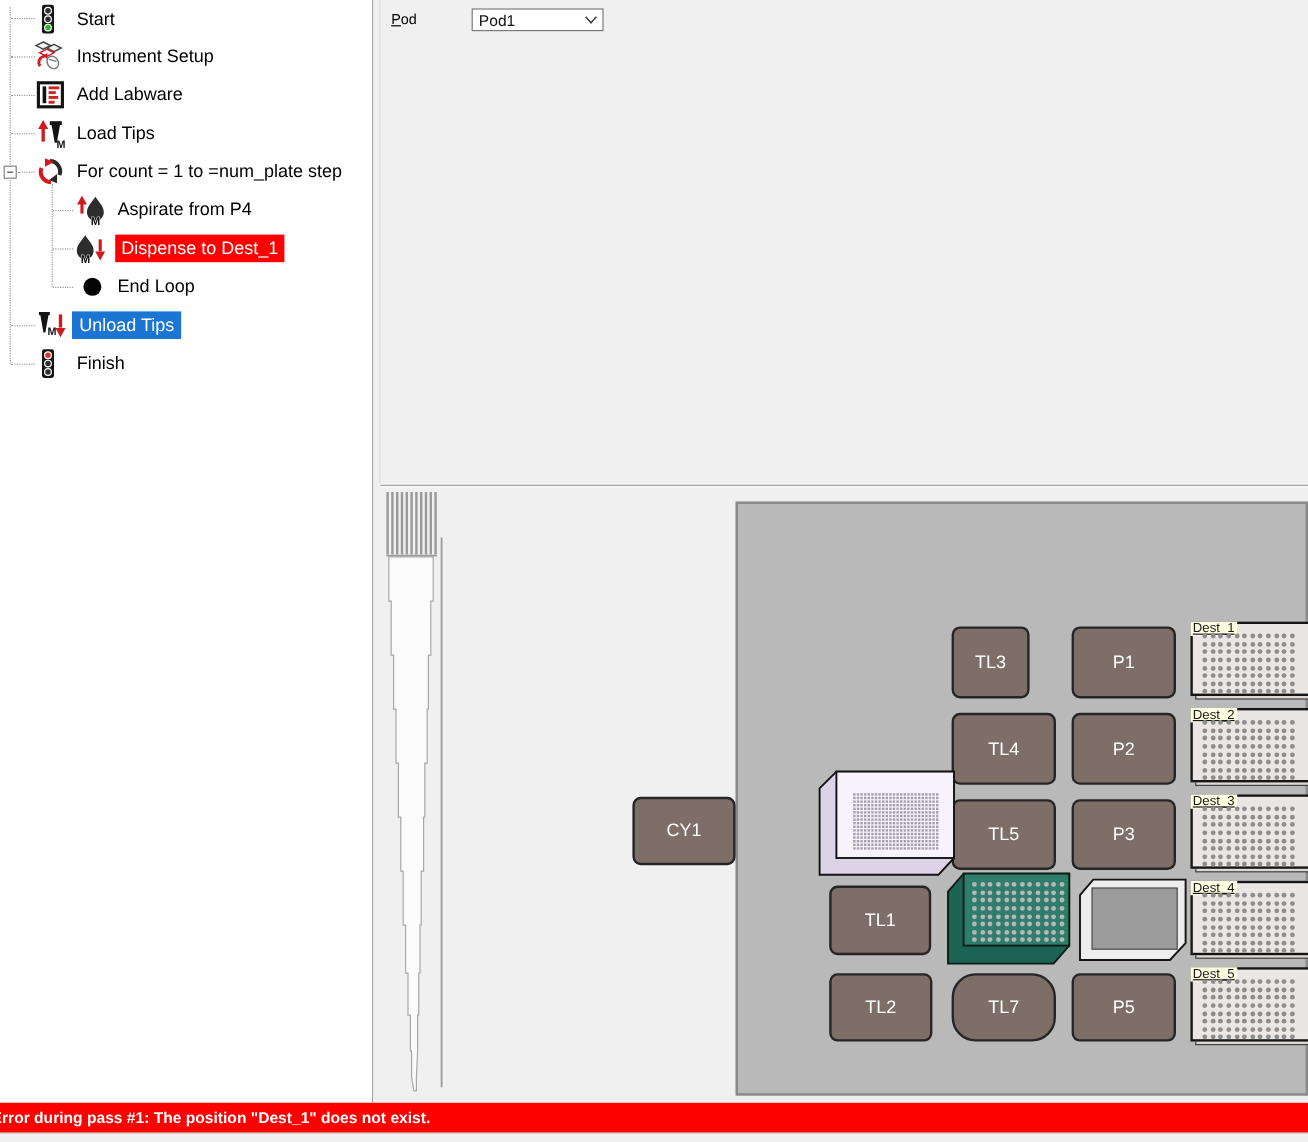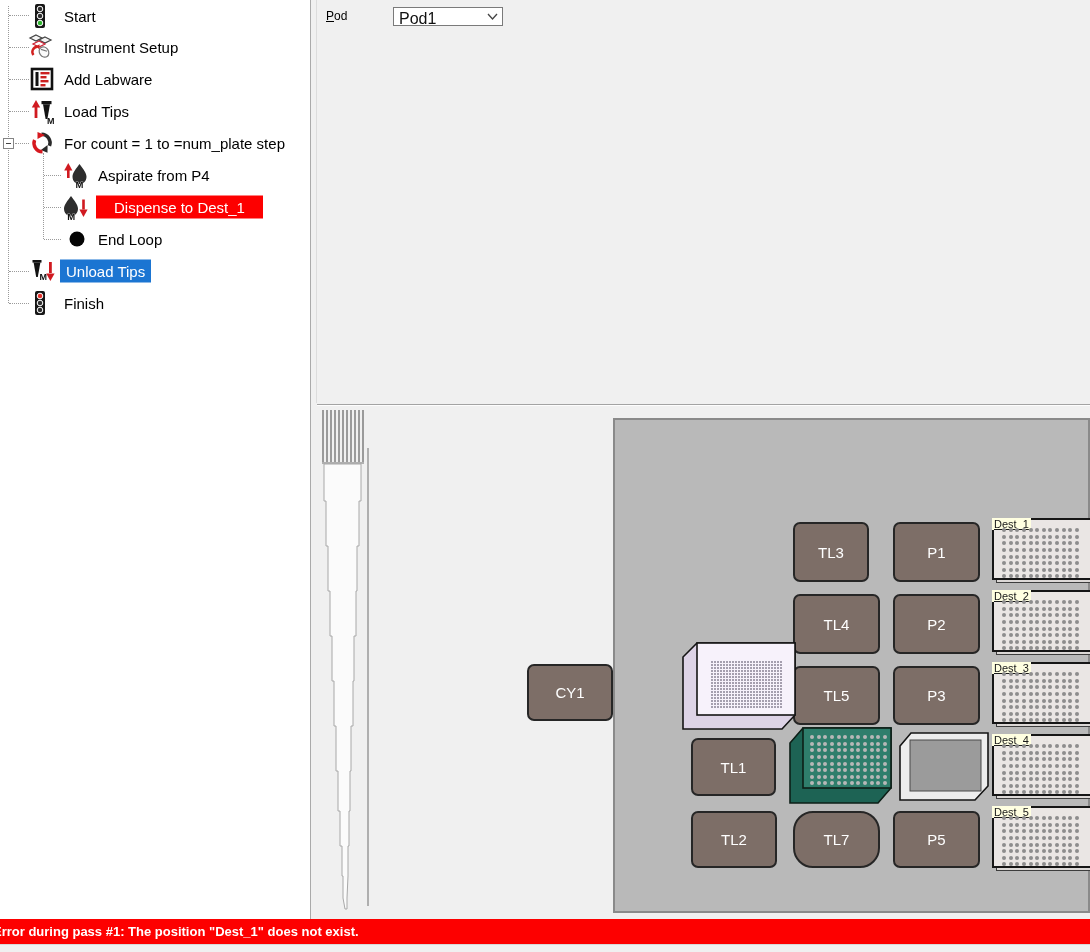--- a/index.html
+++ b/index.html
@@ -6,34 +6,34 @@
   .app{position:relative;width:1090px;height:952px;background:#f0f0f0;overflow:hidden;
        font-family:"Liberation Sans",sans-serif;-webkit-font-smoothing:antialiased;}
 
   
   .tree-panel{position:absolute;left:0;top:0;width:310px;height:919px;background:#fff;
               border-right:1px solid #aaa;}
   .vline2{position:absolute;left:316px;top:0;width:1px;height:403px;background:#dcdcdc;}
   .trow{position:absolute;left:0;width:310px;height:32px;}
   .ticon{position:absolute;top:50%;transform:translateY(-50%);display:block;line-height:0;}
   .tlabel{position:absolute;top:50%;transform:translateY(-50%);font-size:15px;color:#000;white-space:nowrap;}
-  .sel-red{background:#fd0000;color:#fff;padding:3px 18px;}
+  .sel-red{background:#fd0000;color:#fff;padding:3px 5px;}
   .sel-blue{background:#1b75d2;color:#fff;padding:3px 6px;}
   .dot-h{position:absolute;height:0;border-top:1px dotted #9a9a9a;}
   .dot-v{position:absolute;width:0;border-left:1px dotted #9a9a9a;}
   .expand-box{position:absolute;left:3px;top:138px;width:11px;height:11px;background:#fff;
               border:1px solid #848484;box-sizing:border-box;}
   .expand-box:after{content:"";position:absolute;left:2px;top:4px;width:5px;height:1px;background:#444;}
 
   
   .pod-label{position:absolute;left:326px;top:9px;font-size:12px;color:#000;}
   .pod-label .accel{text-decoration:underline;}
   .combobox{position:absolute;left:393px;top:7px;width:110px;height:19px;background:#fff;
             border:1px solid #7a7a7a;box-sizing:border-box;}
-  .combobox .val{position:absolute;left:5px;top:2px;font-size:16px;color:#111;}
+  .combobox .val{position:absolute;left:5px;top:2px;font-size:13px;color:#111;}
   .combobox .chev{position:absolute;right:4px;top:5px;line-height:0;}
 
   
   .pane-top-border{position:absolute;left:317px;top:404px;width:773px;height:2px;
                    border-top:1px solid #a3a3a3;border-bottom:1px solid #fdfdfd;box-sizing:border-box;}
   .deck{position:absolute;left:613px;top:418px;width:477px;height:495px;background:#b9b9b9;
         border:2px solid #8a8a8a;box-sizing:border-box;}
   .slot{position:absolute;background:#7d6e67;border:2px solid #262626;border-radius:7px;
         box-sizing:border-box;display:flex;align-items:center;justify-content:center;
         color:#fff;font-size:15px;}
@@ -229,21 +229,21 @@
       <line x1="41" y1="4" x2="41" y2="56"></line>
         <line x1="45" y1="4" x2="45" y2="56"></line>
     </g>
     <line x1="4" y1="57" x2="46" y2="57" stroke="#9a9a9a" stroke-width="1.5"></line>
     <path d="M6,58 L6,95 L8,95 L8,140 L10,140 L10,185 L12,185 L12,230 L14,230 L14,275 L16,275 L16,320 L18,320 L18,365 L20,365 L20,405 L22,405 L22,440 L24,440 L24,470 L25,470 L25,492 L27,503 L29,503 L29,492 L30,470 L30,440 L31,440 L31,405 L32,405 L32,365 L33,365 L33,320 L35,320 L35,275 L36,275 L36,230 L38,230 L38,185 L39,185 L39,140 L41,140 L41,95 L43,95 L43,58 Z" fill="#fbfbfb" stroke="#a8a8a8" stroke-width="1"></path>
     <line x1="50" y1="42" x2="50" y2="500" stroke="#9a9a9a" stroke-width="1.5"></line>
   </svg>
 
   <div class="deck"></div>
 
-  <div class="slot" style="left:793px;top:522px;width:76px;height:60px;">
+  <div class="slot" style="left:793px;top:522px;width:65px;height:60px;">
       <span>TL3</span>
     </div>
   <div class="slot" style="left:893px;top:522px;width:87px;height:60px;">
       <span>P1</span>
     </div>
   <div class="slot" style="left:793px;top:594px;width:87px;height:60px;">
       <span>TL4</span>
     </div>
   <div class="slot" style="left:893px;top:594px;width:87px;height:60px;">
       <span>P2</span>

